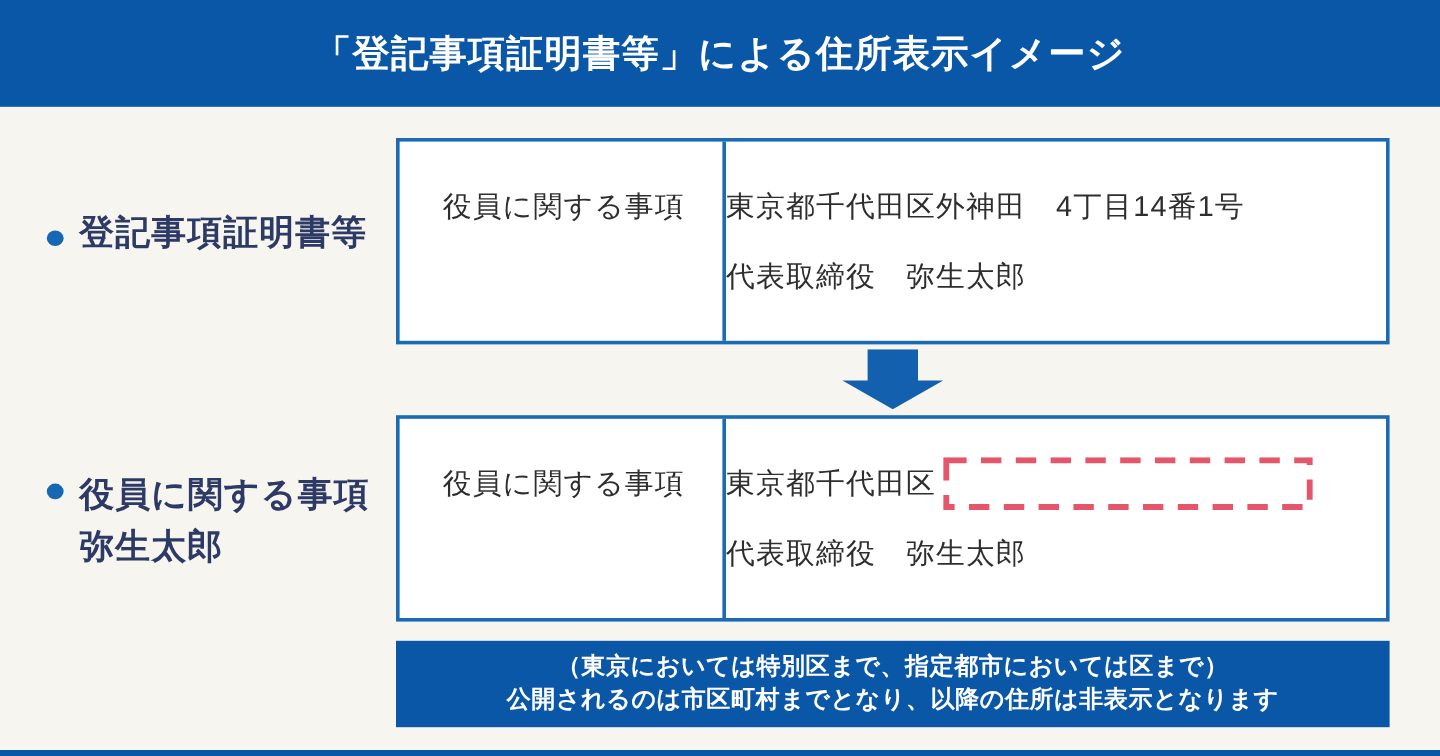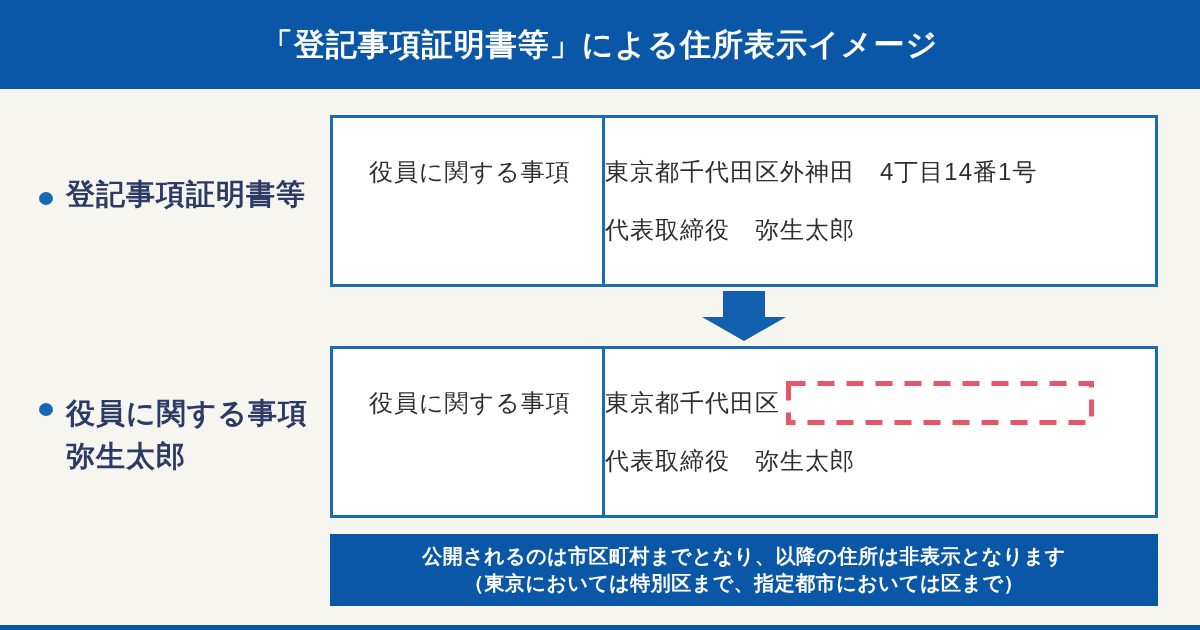--- a/index.html
+++ b/index.html
@@ -143,19 +143,19 @@
           <svg viewBox="0 0 308 44" aria-hidden="true">
             <rect x="2.5" y="2.5" width="303" height="39"></rect>
           </svg>
         </span>
       </div>
       <div class="line">代表取締役　弥生太郎</div>
     </div>
   </div>
 
   <div class="notice">
+    <div class="nline">（東京においては特別区まで、指定都市においては区まで）</div>
     <div class="nline">公開されるのは市区町村までとなり、以降の住所は非表示となります</div>
-    <div class="nline">（東京においては特別区まで、指定都市においては区まで）</div>
   </div>
 
   <div class="bottom-strip"></div>
 
 </div>
 
 </body></html>

